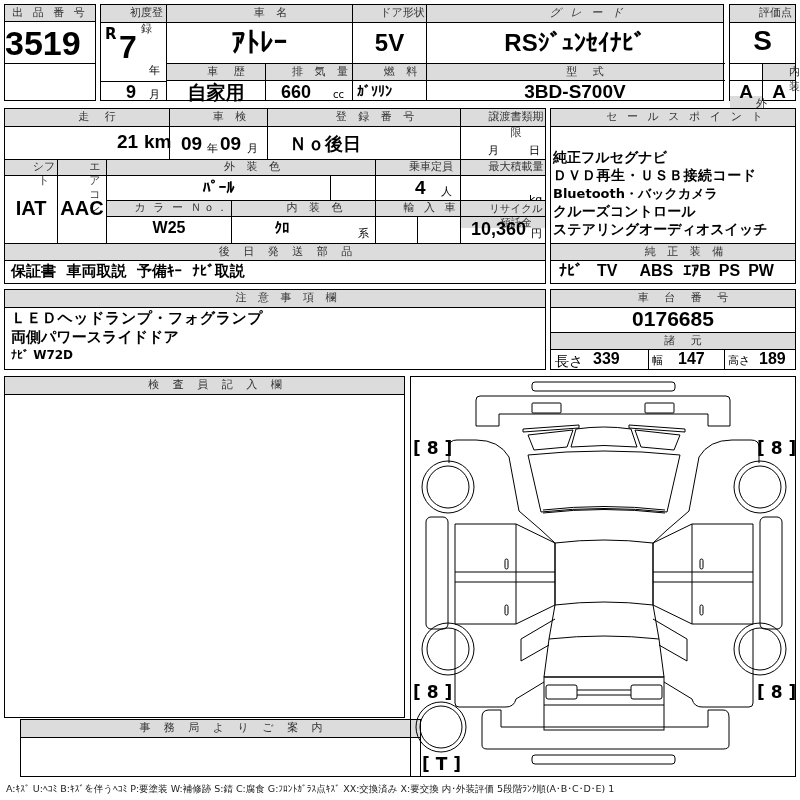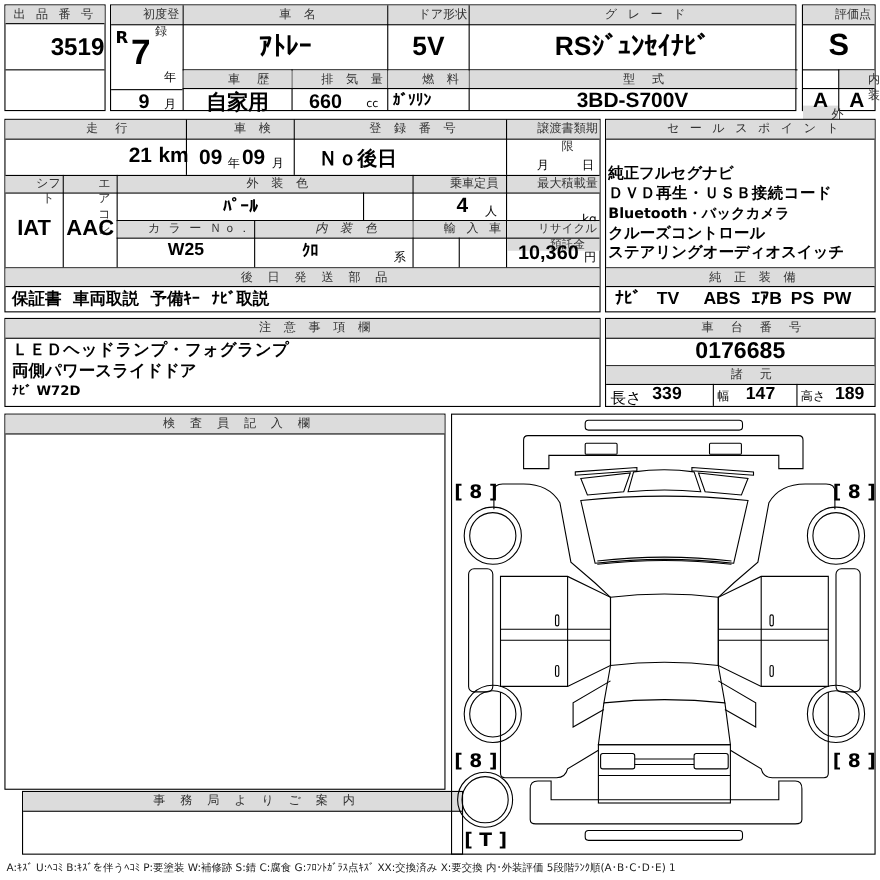--- a/index.html
+++ b/index.html
@@ -12,46 +12,46 @@
   .big{font-family:"Liberation Sans Narrow","Liberation Sans",sans-serif;font-weight:bold;}
   .gh{position:absolute;box-sizing:border-box;background:#dcdcdc;font-size:11px;color:#333;text-align:center;line-height:16px;height:17px;padding-left:26px;}
   .legend{position:absolute;left:6px;top:783px;font-size:9.5px;color:#222;white-space:nowrap;letter-spacing:0px;}
   .bracket{position:absolute;font-size:17px;font-weight:bold;white-space:nowrap;}
 </style>
 </head>
 <body>
 
 <div class="box" style="left:4px;top:4px;width:92px;height:97px;">
   <div class="hd" style="left:0;top:0;width:100%;">出 品 番 号</div>
-  <div class="cell big" style="left:0;top:18px;width:100%;height:40px;font-size:22px;text-align:right;line-height:40px;">3519</div>
+  <div class="cell big" style="left:0;top:18px;width:100%;height:40px;font-size:34px;text-align:left;line-height:40px;">3519</div>
   <div class="hl" style="left:0;top:58px;width:100%;"></div>
 </div>
 
 <div class="box" style="left:100px;top:4px;width:624px;height:97px;">
 
   <div class="gh" style="left:0;top:0;width:65px;">初度登録</div>
   <div class="gh" style="left:66px;top:0;width:185px;letter-spacing:4px;">車 名</div>
   <div class="gh" style="left:252px;top:0;width:73px;">ドア形状</div>
-  <div class="gh" style="left:326px;top:0;width:296px;letter-spacing:3px;">グ レ ー ド</div>
+  <div class="gh" style="left:326px;top:0;width:296px;letter-spacing:3px;font-style:italic;">グ レ ー ド</div>
   <div class="hl" style="left:0;top:17px;width:100%;"></div>
 
   <div class="vl" style="left:65px;top:0;height:95px;"></div>
   <div class="vl" style="left:251px;top:0;height:58px;"></div>
   <div class="vl" style="left:325px;top:0;height:95px;"></div>
   <div class="vl" style="left:164px;top:58px;height:37px;"></div>
   <div class="vl" style="left:251px;top:58px;height:37px;"></div>
 
   <div class="cell" style="left:4px;top:20px;font-size:15px;font-weight:bold;">R</div>
   <div class="cell big" style="left:18px;top:24px;font-size:32px;">7</div>
   <div class="cell" style="left:48px;top:58px;font-size:11px;">年</div>
   <div class="hl" style="left:0;top:76px;width:65px;"></div>
   <div class="cell big" style="left:25px;top:77px;font-size:18px;">9</div>
   <div class="cell" style="left:48px;top:82px;font-size:11px;">月</div>
 
-  <div class="cell big" style="left:66px;top:18px;width:185px;height:40px;font-size:24px;text-align:center;line-height:40px;">ｱﾄﾚｰ</div>
+  <div class="cell big" style="left:66px;top:18px;width:185px;height:40px;font-size:28px;text-align:center;line-height:40px;">ｱﾄﾚｰ</div>
 
   <div class="cell big" style="left:252px;top:18px;width:73px;height:40px;font-size:24px;text-align:center;line-height:40px;">5V</div>
 
   <div class="cell big" style="left:326px;top:18px;width:296px;height:40px;font-size:24px;text-align:center;line-height:40px;">RSｼﾞｭﾝｾｲﾅﾋﾞ</div>
   <div class="hl" style="left:65px;top:58px;width:559px;"></div>
 
   <div class="gh" style="left:66px;top:59px;width:98px;letter-spacing:6px;height:16px;line-height:15px;">車 歴</div>
   <div class="gh" style="left:165px;top:59px;width:86px;letter-spacing:4px;height:16px;line-height:15px;">排 気 量</div>
   <div class="gh" style="left:252px;top:59px;width:73px;letter-spacing:4px;height:16px;line-height:15px;">燃 料</div>
   <div class="gh" style="left:326px;top:59px;width:296px;letter-spacing:6px;height:16px;line-height:15px;">型 式</div>
@@ -113,21 +113,21 @@
 
   <div class="cell big" style="left:0;top:88px;width:52px;text-align:center;font-size:20px;">IAT</div>
   <div class="cell big" style="left:53px;top:88px;width:48px;text-align:center;font-size:20px;">AAC</div>
   <div class="cell" style="left:102px;top:69px;width:223px;text-align:center;font-size:16px;font-weight:bold;">ﾊﾟｰﾙ</div>
   <div class="cell big" style="left:410px;top:68px;font-size:19px;">4</div>
   <div class="cell" style="left:436px;top:75px;font-size:11px;">人</div>
   <div class="cell" style="left:524px;top:84px;font-size:11px;">kg</div>
   <div class="hl" style="left:101px;top:91px;width:439px;"></div>
 
   <div class="gh" style="left:102px;top:92px;width:124px;height:15px;line-height:14px;letter-spacing:2px;">カ ラ ー Ｎｏ．</div>
-  <div class="gh" style="left:227px;top:92px;width:143px;height:15px;line-height:14px;letter-spacing:4px;font-style:italic;">内 装 色</div>
+  <div class="gh" style="left:227px;top:92px;width:143px;height:15px;line-height:14px;letter-spacing:4px;">内 装 色</div>
   <div class="gh" style="left:371px;top:92px;width:84px;height:15px;line-height:14px;letter-spacing:3px;">輸 入 車</div>
   <div class="gh" style="left:456px;top:92px;width:84px;height:27px;line-height:14px;letter-spacing:0;font-size:10.5px;">リサイクル預託金</div>
   <div class="hl" style="left:101px;top:107px;width:439px;"></div>
   <div class="vl" style="left:226px;top:91px;height:43px;"></div>
   <div class="vl" style="left:412px;top:107px;height:27px;"></div>
   <div class="cell big" style="left:102px;top:110px;width:124px;text-align:center;font-size:16px;">W25</div>
   <div class="cell" style="left:227px;top:110px;width:100px;text-align:center;font-size:15px;font-weight:bold;">ｸﾛ</div>
   <div class="cell" style="left:353px;top:117px;font-size:11px;">系</div>
   <div class="cell big" style="left:466px;top:110px;font-size:18px;">10,360</div>
   <div class="cell" style="left:526px;top:117px;font-size:11px;">円</div>

